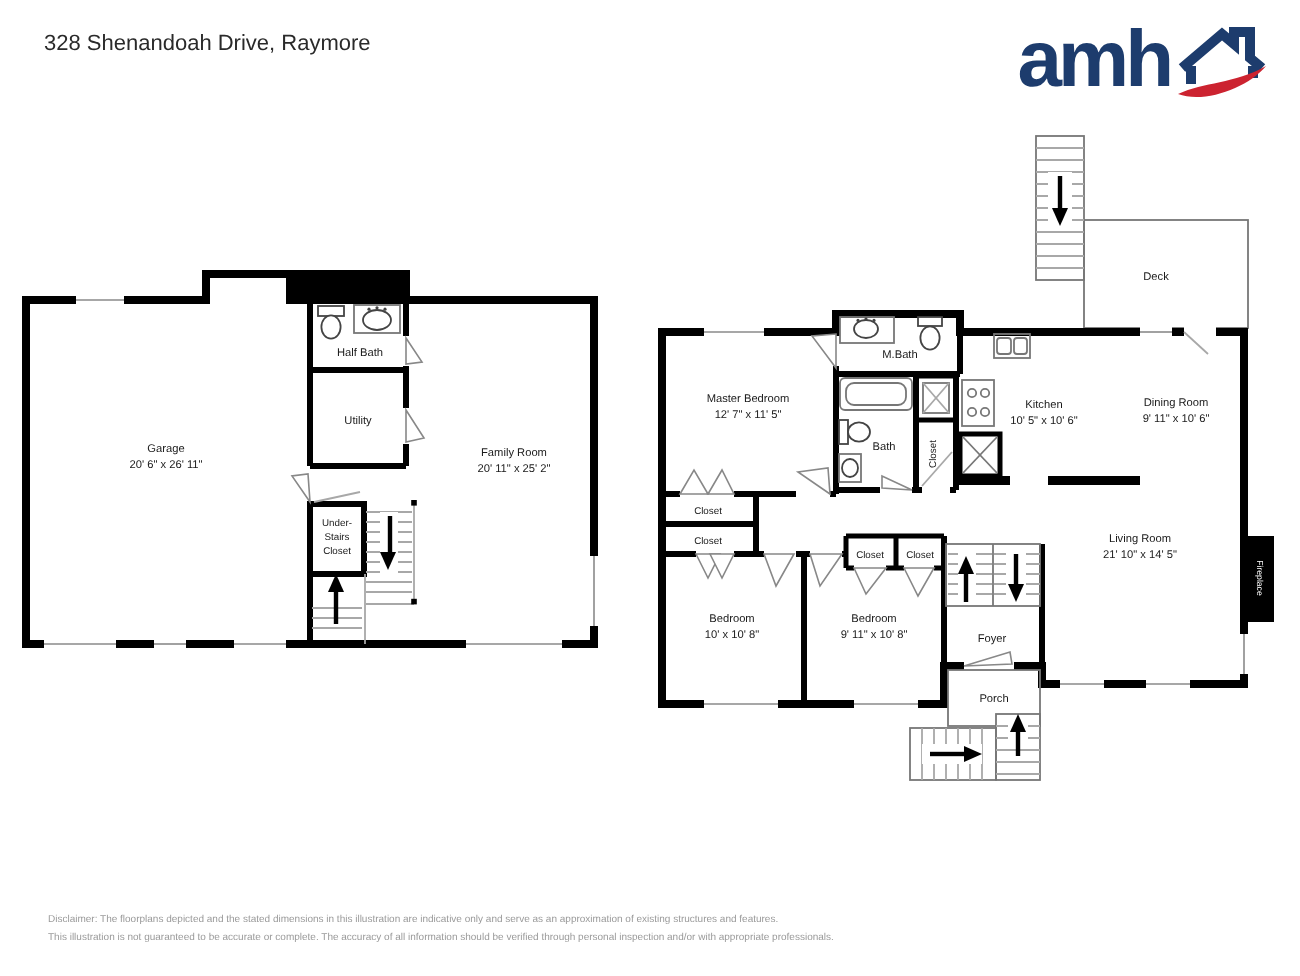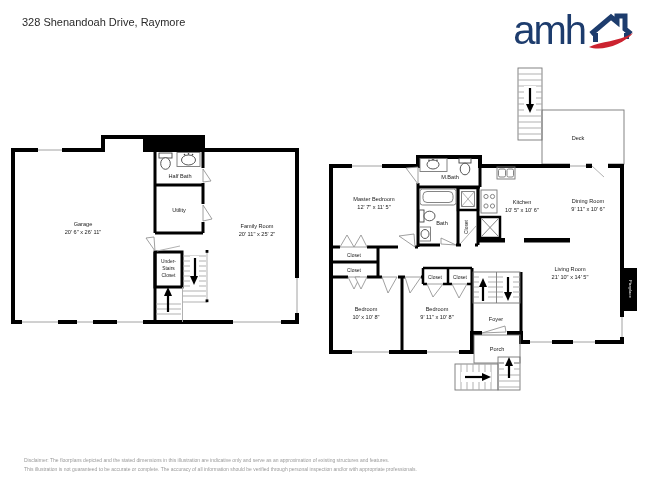--- a/index.html
+++ b/index.html
@@ -7,21 +7,21 @@
     --logo-red:#cc2330;
     --wall:#000000;
     --stair:#a8a8a8;
     --muted:#9a9a9a;
   }
   html,body{margin:0;padding:0;background:#fff;}
   .page{position:relative;width:650px;height:488px;background:#fff;overflow:hidden;
         font-family:"Liberation Sans",sans-serif;}
   .address{position:absolute;left:22px;top:16px;font-size:11px;color:#2a2a2a;}
   .logo{position:absolute;right:16px;top:10px;display:flex;align-items:flex-start;}
-  .logo-text{font-size:40px;line-height:40px;font-weight:normal;color:var(--logo-blue);
+  .logo-text{font-size:40px;line-height:40px;font-weight:bold;color:var(--logo-blue);
              letter-spacing:-2px;font-family:"Liberation Sans",sans-serif;}
   .logo-house{margin-left:3px;margin-top:2px;}
   .plan-svg{position:absolute;left:0;top:0;}
   .disclaimer{position:absolute;left:24px;bottom:14px;font-size:5px;line-height:9px;color:var(--muted);}
   
   .w4{fill:none;stroke:var(--wall);stroke-width:4;}
   .w3{fill:none;stroke:var(--wall);stroke-width:3;}
   .w25{fill:none;stroke:var(--wall);stroke-width:2.5;}
   .blk{fill:var(--wall);stroke:none;}
   .thin{fill:none;stroke:#777;stroke-width:0.9;}

